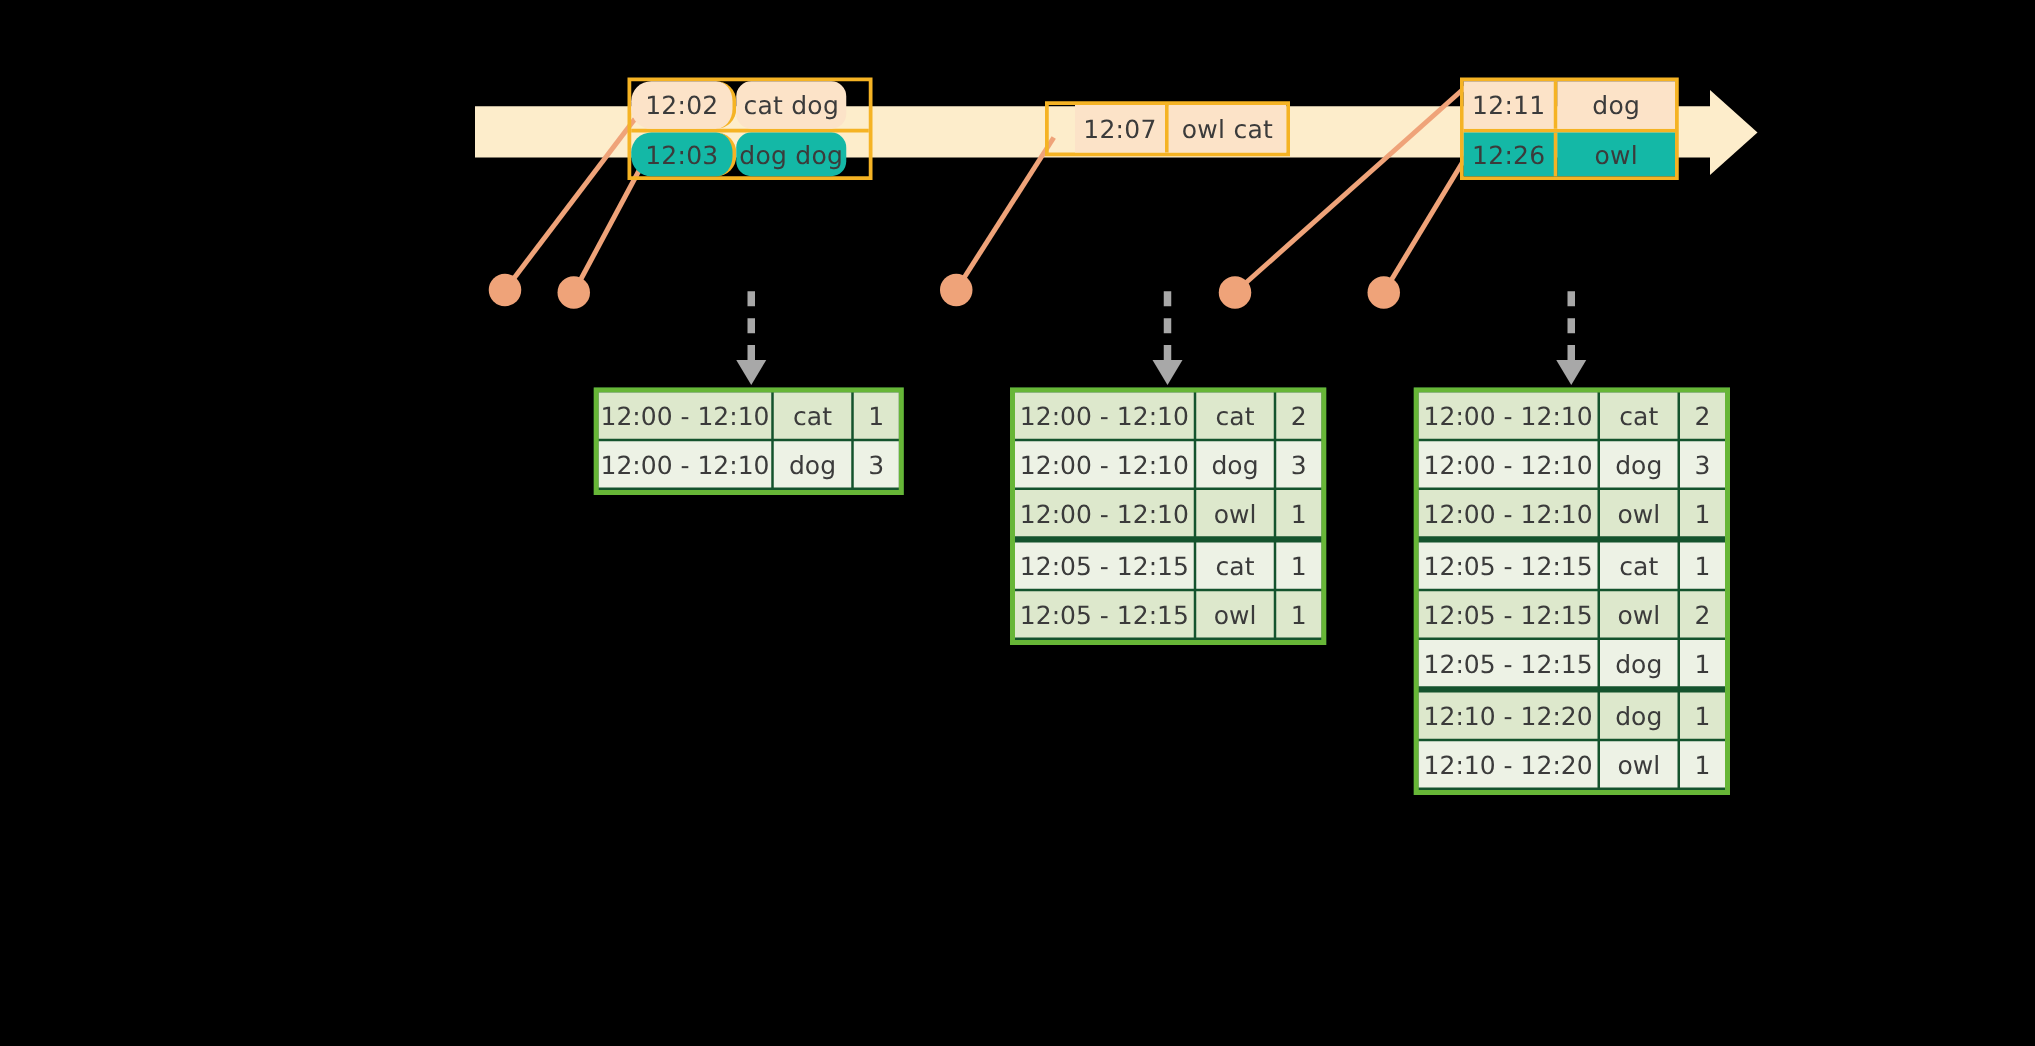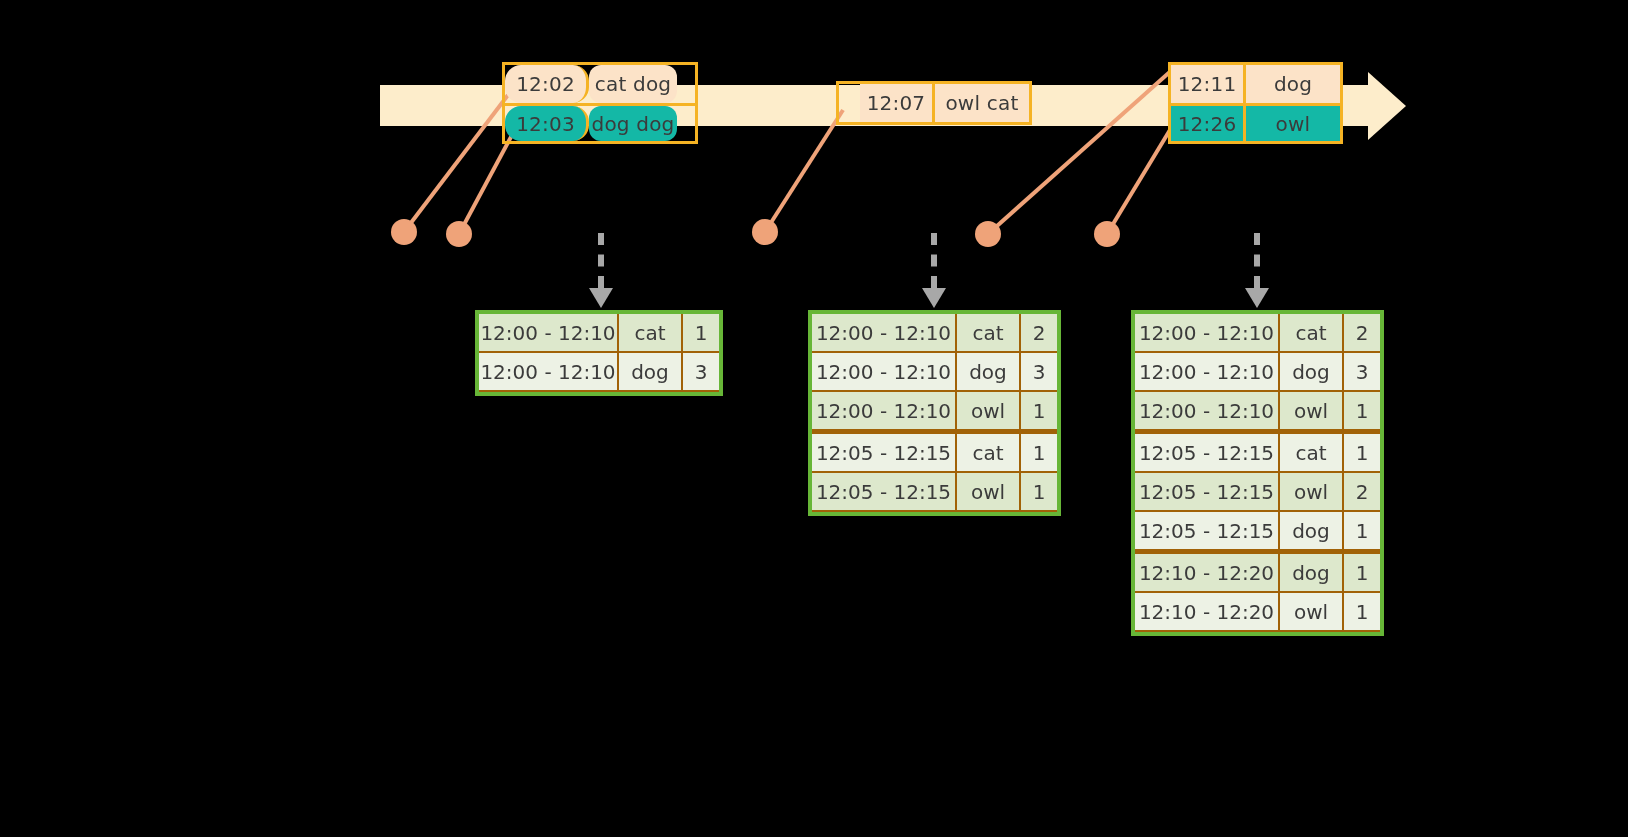--- a/index.html
+++ b/index.html
@@ -38,21 +38,21 @@
   .dot{position:absolute;width:26px;height:26px;border-radius:50%;background:#EFA379;}
 
   
   .dash{position:absolute;width:6px;background:transparent;
       border-left:6px dashed #A8A8A8;height:55px;}
   .dash-head{position:absolute;width:0;height:0;
       border-left:12px solid transparent;border-right:12px solid transparent;
       border-top:20px solid #A8A8A8;}
 
   
-  .tbl{position:absolute;border:4px solid #67B637;box-sizing:border-box;background:#a16207;}
+  .tbl{position:absolute;border:4px solid #67B637;box-sizing:border-box;background:#14532d;}
   .tbl .trow{display:flex;}
   .tbl .td{box-sizing:border-box;display:flex;align-items:center;justify-content:center;
       color:#3B3B3B;font-size:20px;height:37px;margin:0 0 2px 0;}
   .tbl .trow .td + .td{margin-left:2px;}
   .tbl .trow.odd .td{background:#DDE8CC;}
   .tbl .trow.even .td{background:#EDF2E5;}
   .tbl .trow.grp .td{margin-bottom:5px;}
 
   #tbl1{left:475px;top:310px;}
   #tbl1 .c0{width:138px;} #tbl1 .c1{width:62px;} #tbl1 .c2{width:36px;}

